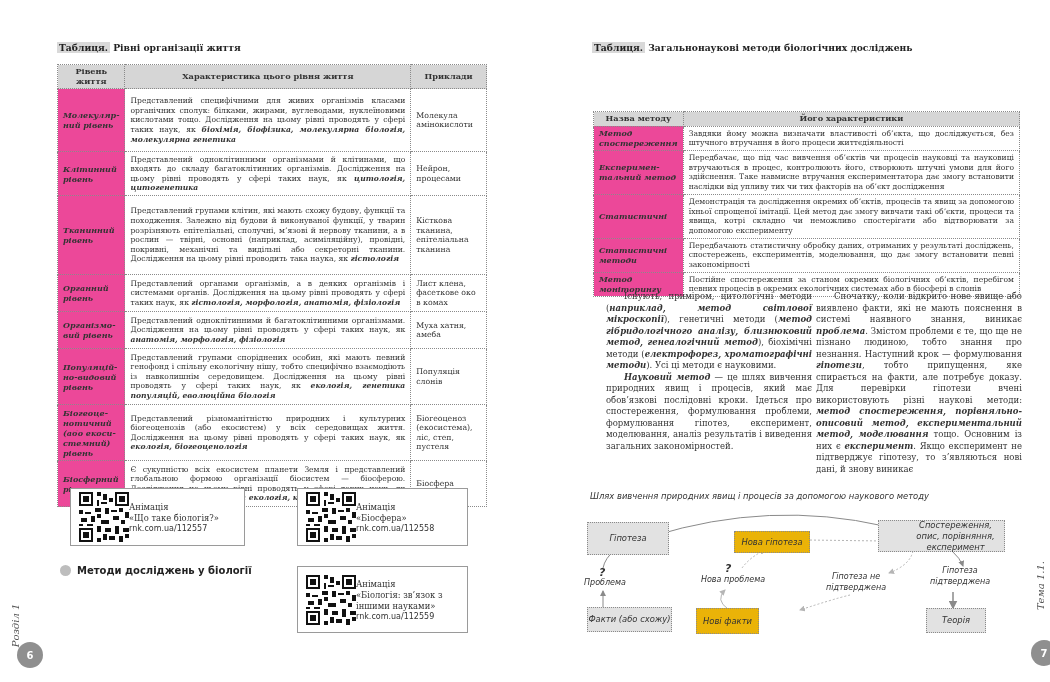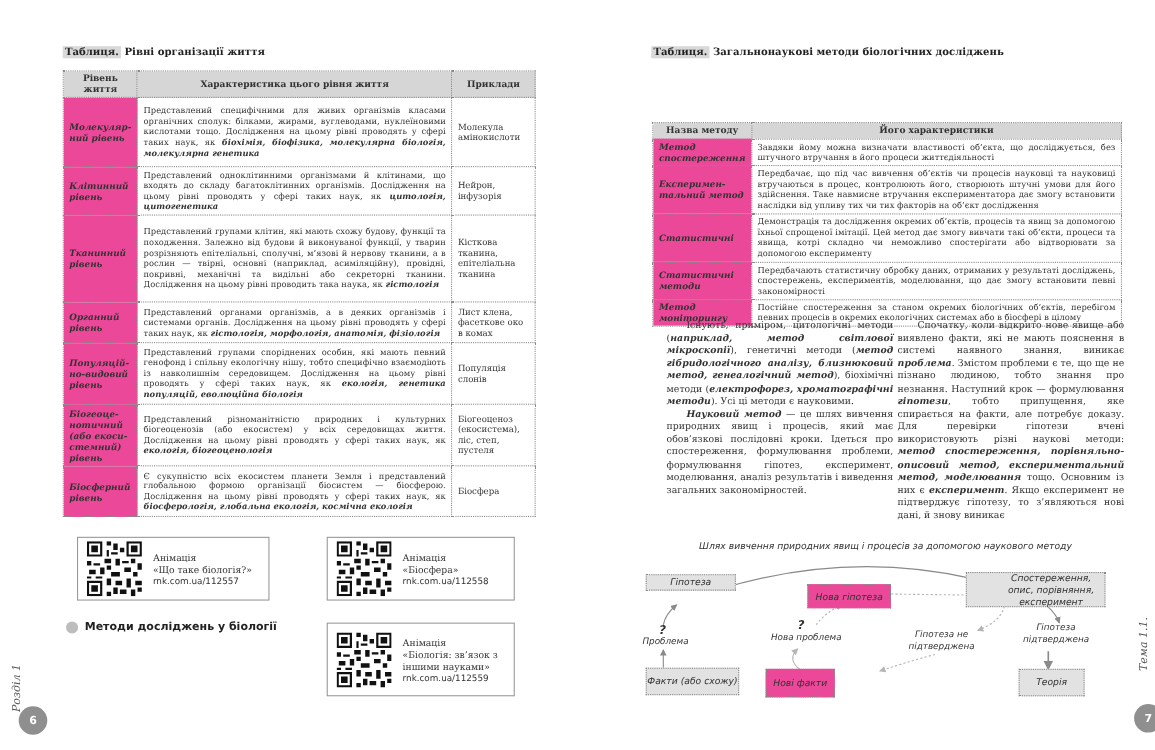--- a/index.html
+++ b/index.html
@@ -18,40 +18,40 @@
   table.t td.desc { text-align: justify; }
   table.t td.ex { font-size: 7.8px; }
   .bi { font-style: italic; font-weight: bold; }
 
   #t1 { left: 57px; top: 64px; width: 430px; }
   #t1 col.c1 { width: 62px; } #t1 col.c2 { width: 292px; } #t1 col.c3 { width: 76px; }
 
   #t2 { left: 43px; top: 63px; width: 427px; margin-top: 48px; }
   #t2 col.c1 { width: 82px; } #t2 col.c2 { width: 345px; }
 
-  .qr-box { position: absolute; border: 1px solid #9a9a9a; background: #fff; display: flex; align-items: center; padding: 4px 8px; gap: 10px; }
+  .qr-box { position: absolute; border: 1px solid #9a9a9a; background: #fff; display: flex; align-items: center; padding: 4px 8px; }
   .qr { width: 50px; height: 50px; flex: none; }
   .qr-text { font-size: 8.4px; line-height: 11px; color: #333; }
   .qr-url { font-family: "DejaVu Sans", sans-serif; font-size: 8px; color: #333; }
 
   .sec-head { position: absolute; left: 60px; top: 565px; font-family: "DejaVu Sans", sans-serif; font-weight: bold; font-size: 10px; color: #222; display: flex; align-items: center; gap: 6px; }
   .sec-dot { width: 11px; height: 11px; border-radius: 50%; background: #bdbdbd; display: inline-block; }
   .para { position: absolute; font-size: 8.5px; line-height: 11.5px; text-align: justify; color: #333; }
 
   .pagenum { position: absolute; width: 26px; height: 26px; border-radius: 50%; background: #8f8f8f; color: #fff; font-family: "DejaVu Sans", sans-serif; font-weight: bold; font-size: 10px; display: flex; align-items: center; justify-content: center; }
   .sidetag { position: absolute; font-family: "DejaVu Serif", serif; font-style: italic; font-size: 10px; color: #555; transform: rotate(-90deg); transform-origin: center; white-space: nowrap; }
 
   .infobar { position: absolute; left: 40px; top: 470px; width: 430px; display: flex; align-items: center; }
   .infobar .lbl { background: #d9d9d9; font-family: "DejaVu Sans", sans-serif; font-style: italic; font-size: 8px; padding: 1px 3px; color: #333; }
   .infobar .dots { flex: 1; border-bottom: 2px dotted #a8a8a8; margin-left: 3px; height: 1px; }
-  .info-title { position: absolute; left: 40px; top: 491px; width: 430px; text-align: center; font-family: "DejaVu Sans", sans-serif; font-style: italic; font-size: 8.4px; color: #333; }
+  .info-title { position: absolute; left: 40px; top: 491px; width: 430px; text-align: left; font-family: "DejaVu Sans", sans-serif; font-style: italic; font-size: 8.4px; color: #333; }
 
   .node { position: absolute; border: 1px dotted #8a8a8a; font-family: "DejaVu Sans", sans-serif; font-style: italic; font-size: 8.4px; color: #333; display: flex; align-items: center; justify-content: center; text-align: center; line-height: 11px; }
   .node.grey { background: #e2e2e2; }
-  .node.white { background: #ec4899; }
+  .node.white { background: #eab308; }
   .flab { position: absolute; font-family: "DejaVu Sans", sans-serif; font-style: italic; font-size: 8px; color: #333; text-align: center; line-height: 10.5px; }
   .qmark { position: absolute; font-family: "DejaVu Sans", sans-serif; font-style: italic; font-weight: bold; font-size: 11px; color: #333; }
   svg.arrows { position: absolute; left: 0; top: 0; }
 </style>
 </head>
 <body>
 
 <div class="page" id="left">
   <div class="tcap" style="left:57px; top:42px;">
     <span class="hl">Таблиця.</span>
@@ -73,31 +73,36 @@
     </thead>
     <tbody>
       <tr style="height:63px">
         <td class="lvl">Молекуляр-ний рівень</td>
         <td class="desc"><span>Представлений специфічними для живих організмів класами органічних сполук: білками, жирами, вуглеводами, нуклеїновими кислотами тощо. Дослідження на цьому рівні проводять у сфері таких наук, як </span><span class="bi">біохімія, біофізика, молекулярна біологія, молекулярна генетика</span></td>
         <td class="ex">Молекула амінокислоти</td>
       </tr>
       <tr style="height:44px">
         <td class="lvl">Клітинний рівень</td>
         <td class="desc"><span>Представлений одноклітинними організмами й клітинами, що входять до складу багатоклітинних організмів. Дослідження на цьому рівні проводять у сфері таких наук, як </span><span class="bi">цитологія, цитогенетика</span></td>
-        <td class="ex">Нейрон, інфузорія</td>
+        <td class="ex">Нейрон, процесами</td>
       </tr>
       <tr style="height:79px">
         <td class="lvl">Тканинний рівень</td>
         <td class="desc"><span>Представлений групами клітин, які мають схожу будову, функції та походження. Залежно від будови й виконуваної функції, у тварин розрізняють епітеліальні, сполучні, м’язові й нервову тканини, а в рослин — твірні, основні (наприклад, асиміляційну), провідні, покривні, механічні та видільні або секреторні тканини. Дослідження на цьому рівні проводить така наука, як </span><span class="bi">гістологія</span></td>
         <td class="ex">Кісткова тканина, епітеліальна тканина</td>
       </tr>
       <tr style="height:37px">
         <td class="lvl">Органний рівень</td>
         <td class="desc"><span>Представлений органами організмів, а в деяких організмів і системами органів. Дослідження на цьому рівні проводять у сфері таких наук, як </span><span class="bi">гістологія, морфологія, анатомія, фізіологія</span></td>
         <td class="ex">Лист клена, фасеткове око в комах</td>
+      </tr>
+      <tr style="height:37px">
+        <td class="lvl">Організмо-вий рівень</td>
+        <td class="desc"><span>Представлений одноклітинними й багатоклітинними організмами. Дослідження на цьому рівні проводять у сфері таких наук, як </span><span class="bi">анатомія, морфологія, фізіологія</span></td>
+        <td class="ex">Муха хатня, амеба</td>
       </tr>
       <tr style="height:56px">
         <td class="lvl">Популяцій-но-видовий рівень</td>
         <td class="desc"><span>Представлений групами споріднених особин, які мають певний генофонд і спільну екологічну нішу, тобто специфічно взаємодіють із навколишнім середовищем. Дослідження на цьому рівні проводять у сфері таких наук, як </span><span class="bi">екологія, генетика популяцій, еволюційна біологія</span></td>
         <td class="ex">Популяція слонів</td>
       </tr>
       <tr style="height:56px">
         <td class="lvl">Біогеоце-нотичний (або екоси-стемний) рівень</td>
         <td class="desc"><span>Представлений різноманітністю природних і культурних біогеоценозів (або екосистем) у всіх середовищах життя. Дослідження на цьому рівні проводять у сфері таких наук, як </span><span class="bi">екологія, біогеоценологія</span></td>
         <td class="ex">Біогеоценоз (екосистема), ліс, степ, пустеля</td>
@@ -179,21 +184,21 @@
       <tr style="height:44px">
         <td class="lvl">Статистичні</td>
         <td class="desc">Демонстрація та дослідження окремих об’єктів, процесів та явищ за допомогою їхньої спрощеної імітації. Цей метод дає змогу вивчати такі об’єкти, процеси та явища, котрі складно чи неможливо спостерігати або відтворювати за допомогою експерименту</td>
       </tr>
       <tr style="height:34px">
         <td class="lvl">Статистичні методи</td>
         <td class="desc">Передбачають статистичну обробку даних, отриманих у результаті досліджень, спостережень, експериментів, моделювання, що дає змогу встановити певні закономірності</td>
       </tr>
       <tr style="height:24px">
         <td class="lvl">Метод моніторингу</td>
-        <td class="desc">Постійне спостереження за станом окремих біологічних об’єктів, перебігом певних процесів в окремих екологічних системах або в біосфері в цілому</td>
+        <td class="desc">Постійне спостереження за станом окремих біологічних об’єктів, перебігом певних процесів в окремих екологічних системах або в біосфері в слонів</td>
       </tr>
     </tbody>
   </table>
 
   <div class="para" style="left:56px; top:291px; width:206px;">
     <p style="text-indent:18px"><span>Існують, приміром, цитологічні методи (</span><span class="bi">наприклад, метод світлової мікроскопії</span><span>), генетичні методи (</span><span class="bi">метод гібридологічного аналізу, близнюковий метод, генеалогічний метод</span><span>), біохімічні методи (</span><span class="bi">електрофорез, хроматографічні методи</span><span>). Усі ці методи є науковими.</span></p>
     <p style="text-indent:18px"><span class="bi">Науковий метод</span><span> — це шлях вивчення природних явищ і процесів, який має обов’язкові послідовні кроки. Ідеться про спостереження, формулювання проблеми, формулювання гіпотез, експеримент, моделювання, аналіз результатів і виведення загальних закономірностей.</span></p>
   </div>
 
   <div class="para" style="left:266px; top:291px; width:206px; text-indent:18px;">
@@ -216,21 +221,21 @@
     <path d="M53,607 L53,591" fill="none" stroke="#8a8a8a" stroke-width="1" marker-end="url(#ah)"></path>
     <path d="M53,568 Q55,558 65,550" fill="none" stroke="#8a8a8a" stroke-width="1" marker-end="url(#ah)"></path>
     <path d="M363,551 Q360,565 339,573" fill="none" stroke="#b5b5b5" stroke-width="1" stroke-dasharray="2,2" marker-end="url(#ahl)"></path>
     <path d="M300,595 Q280,600 250,610" fill="none" stroke="#b5b5b5" stroke-width="1" stroke-dasharray="2,2" marker-end="url(#ahl)"></path>
     <path d="M178,609 Q165,600 175,590" fill="none" stroke="#b5b5b5" stroke-width="1" marker-end="url(#ahl)"></path>
     <path d="M192,568 Q200,557 215,550" fill="none" stroke="#b5b5b5" stroke-width="1" stroke-dasharray="2,2" marker-end="url(#ahl)"></path>
     <path d="M402,551 Q410,558 413,566" fill="none" stroke="#8a8a8a" stroke-width="1" marker-end="url(#ah)"></path>
     <path d="M403,592 L403,608" fill="none" stroke="#8a8a8a" stroke-width="1.5" marker-end="url(#ah)"></path>
   </svg>
 
-  <div class="node grey" style="left:37px; top:522px; width:82px; height:15px;">Гіпотеза</div>
+  <div class="node grey" style="left:37px; top:522px; width:82px; height:33px;">Гіпотеза</div>
   <div class="node grey" style="left:37px; top:607px; width:85px; height:25px;">Факти (або схожу)</div>
   <div class="node white" style="left:184px; top:531px; width:76px; height:22px;">Нова гіпотеза</div>
   <div class="node white" style="left:146px; top:608px; width:63px; height:26px;">Нові факти</div>
   <div class="node grey" style="left:328px; top:520px; width:127px; height:32px;padding-left:28px;">Спостереження, опис, порівняння, експеримент</div>
   <div class="node grey" style="left:376px; top:608px; width:60px; height:25px;">Теорія</div>
 
   <div class="qmark" style="left:49px; top:566px;">?</div>
   <div class="flab" style="left:28px; top:578px; width:54px;">Проблема</div>
   <div class="qmark" style="left:175px; top:562px;">?</div>
   <div class="flab" style="left:148px; top:575px; width:70px;">Нова проблема</div>

